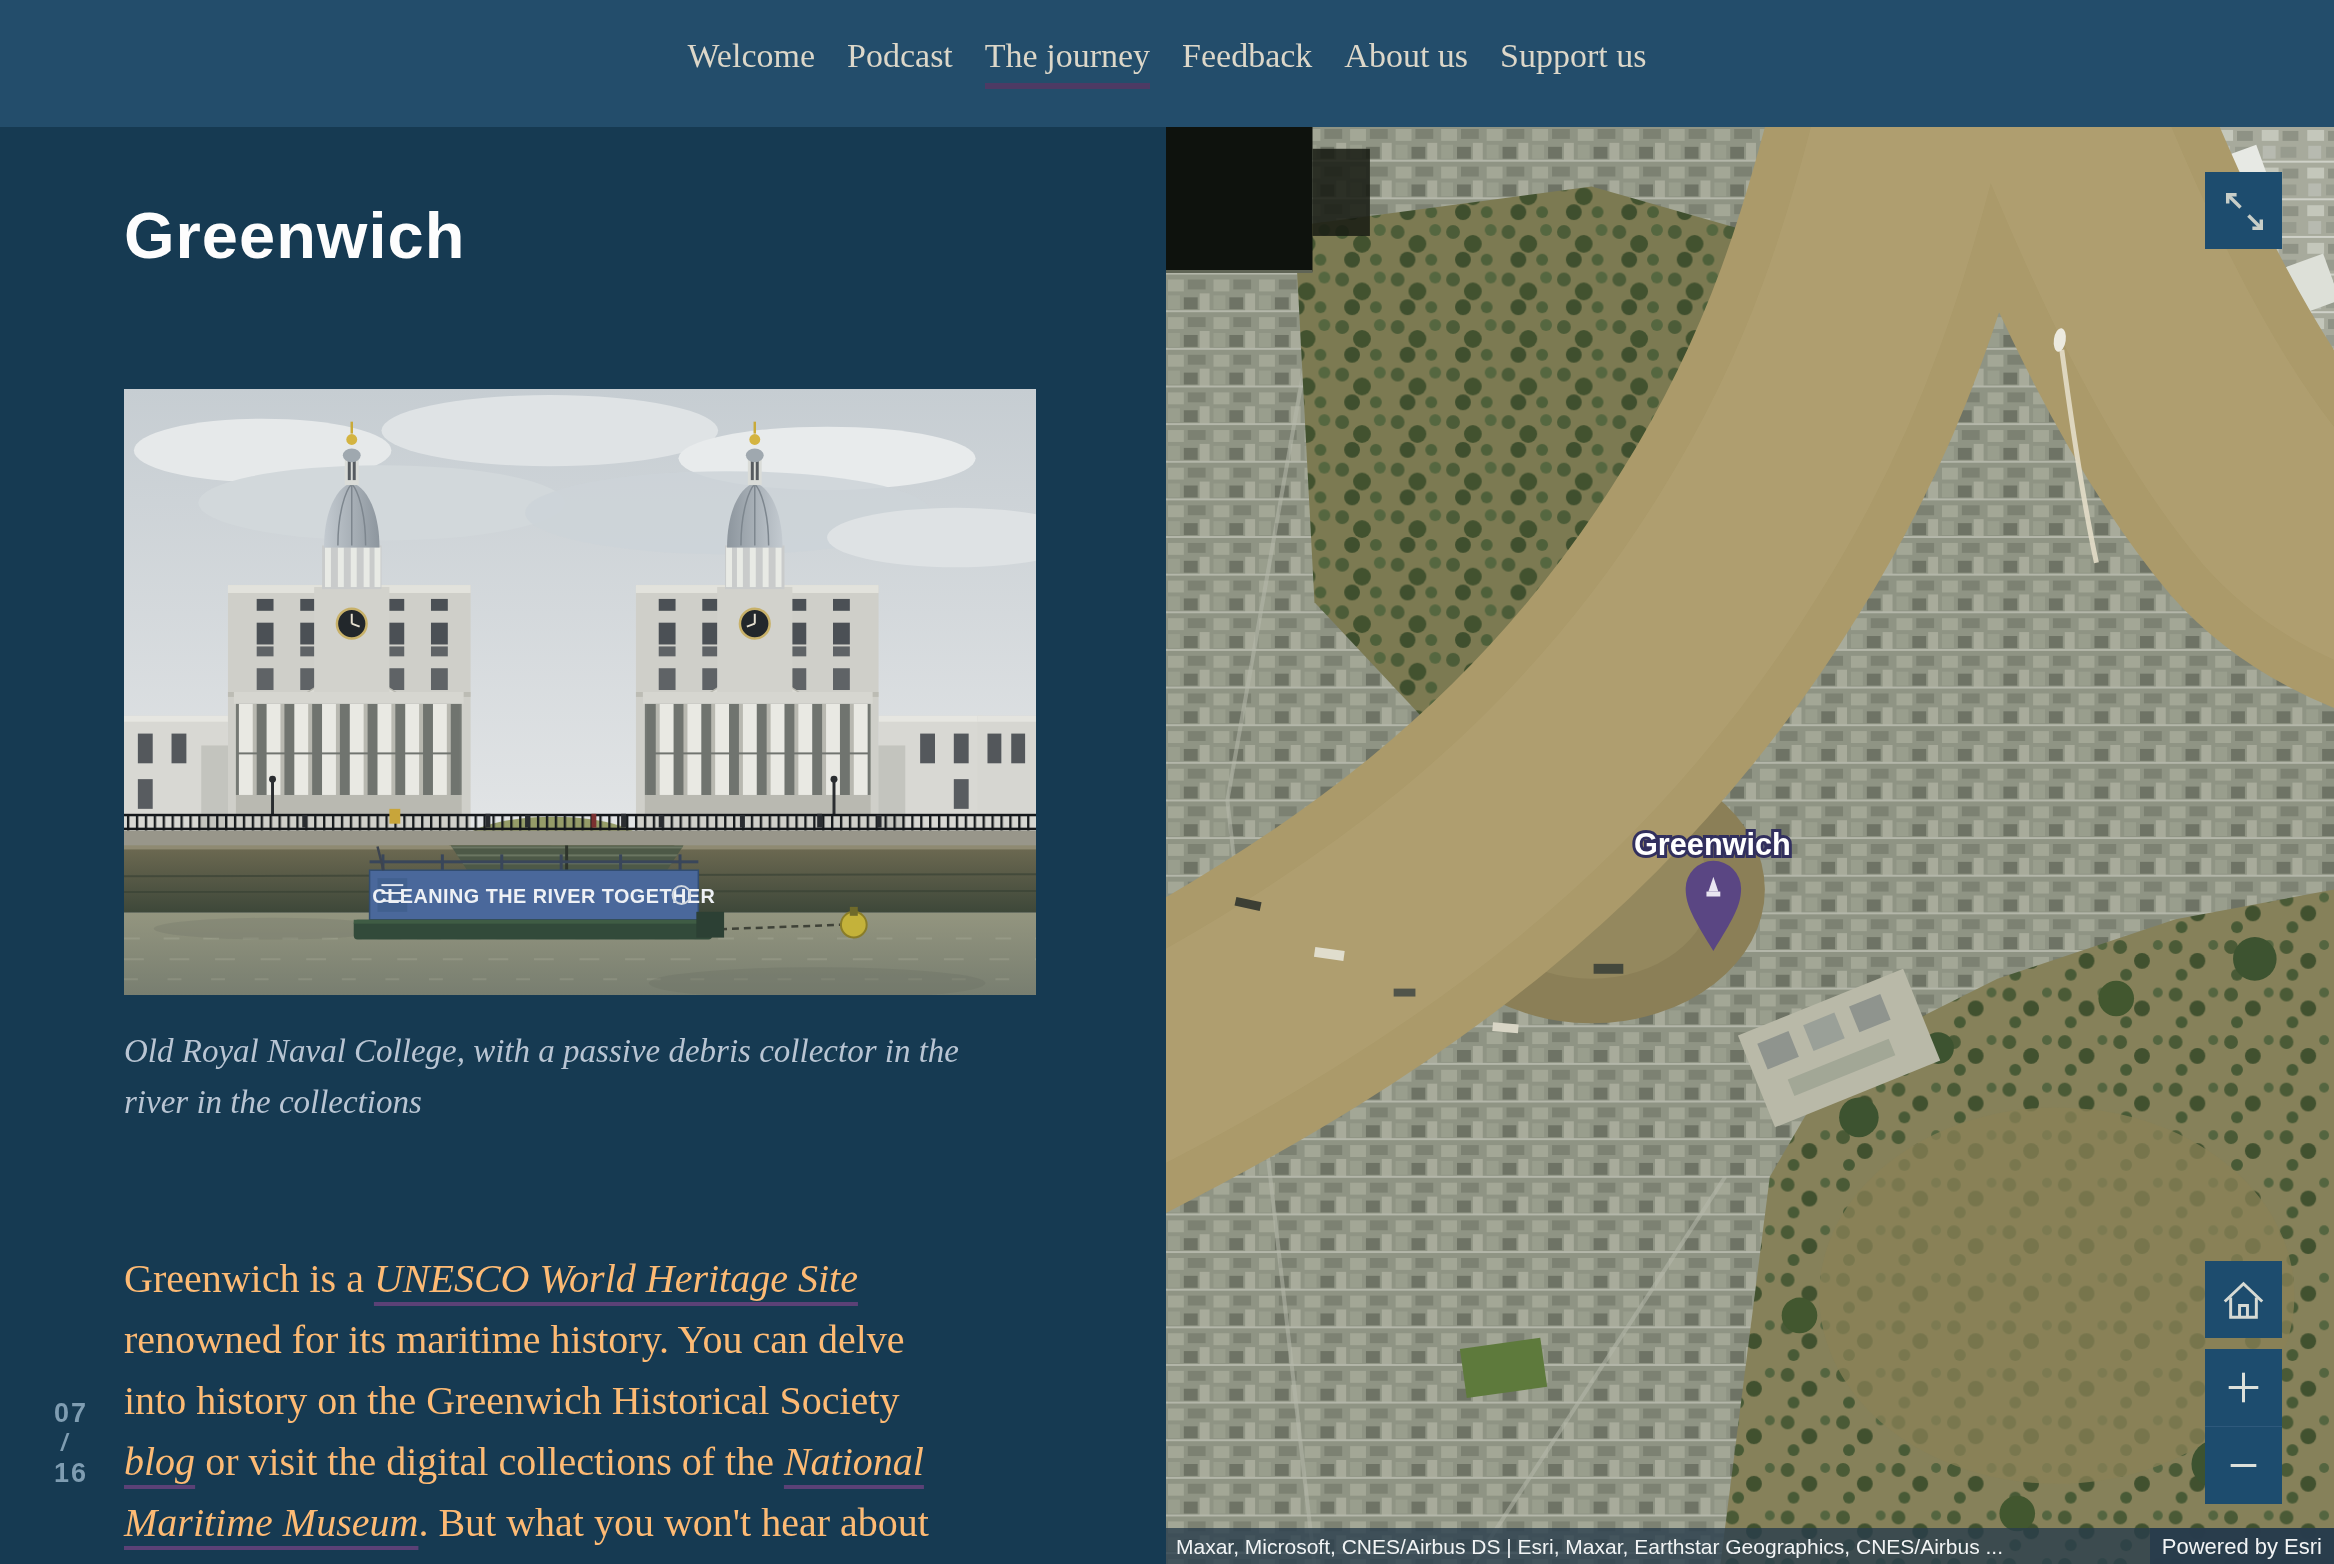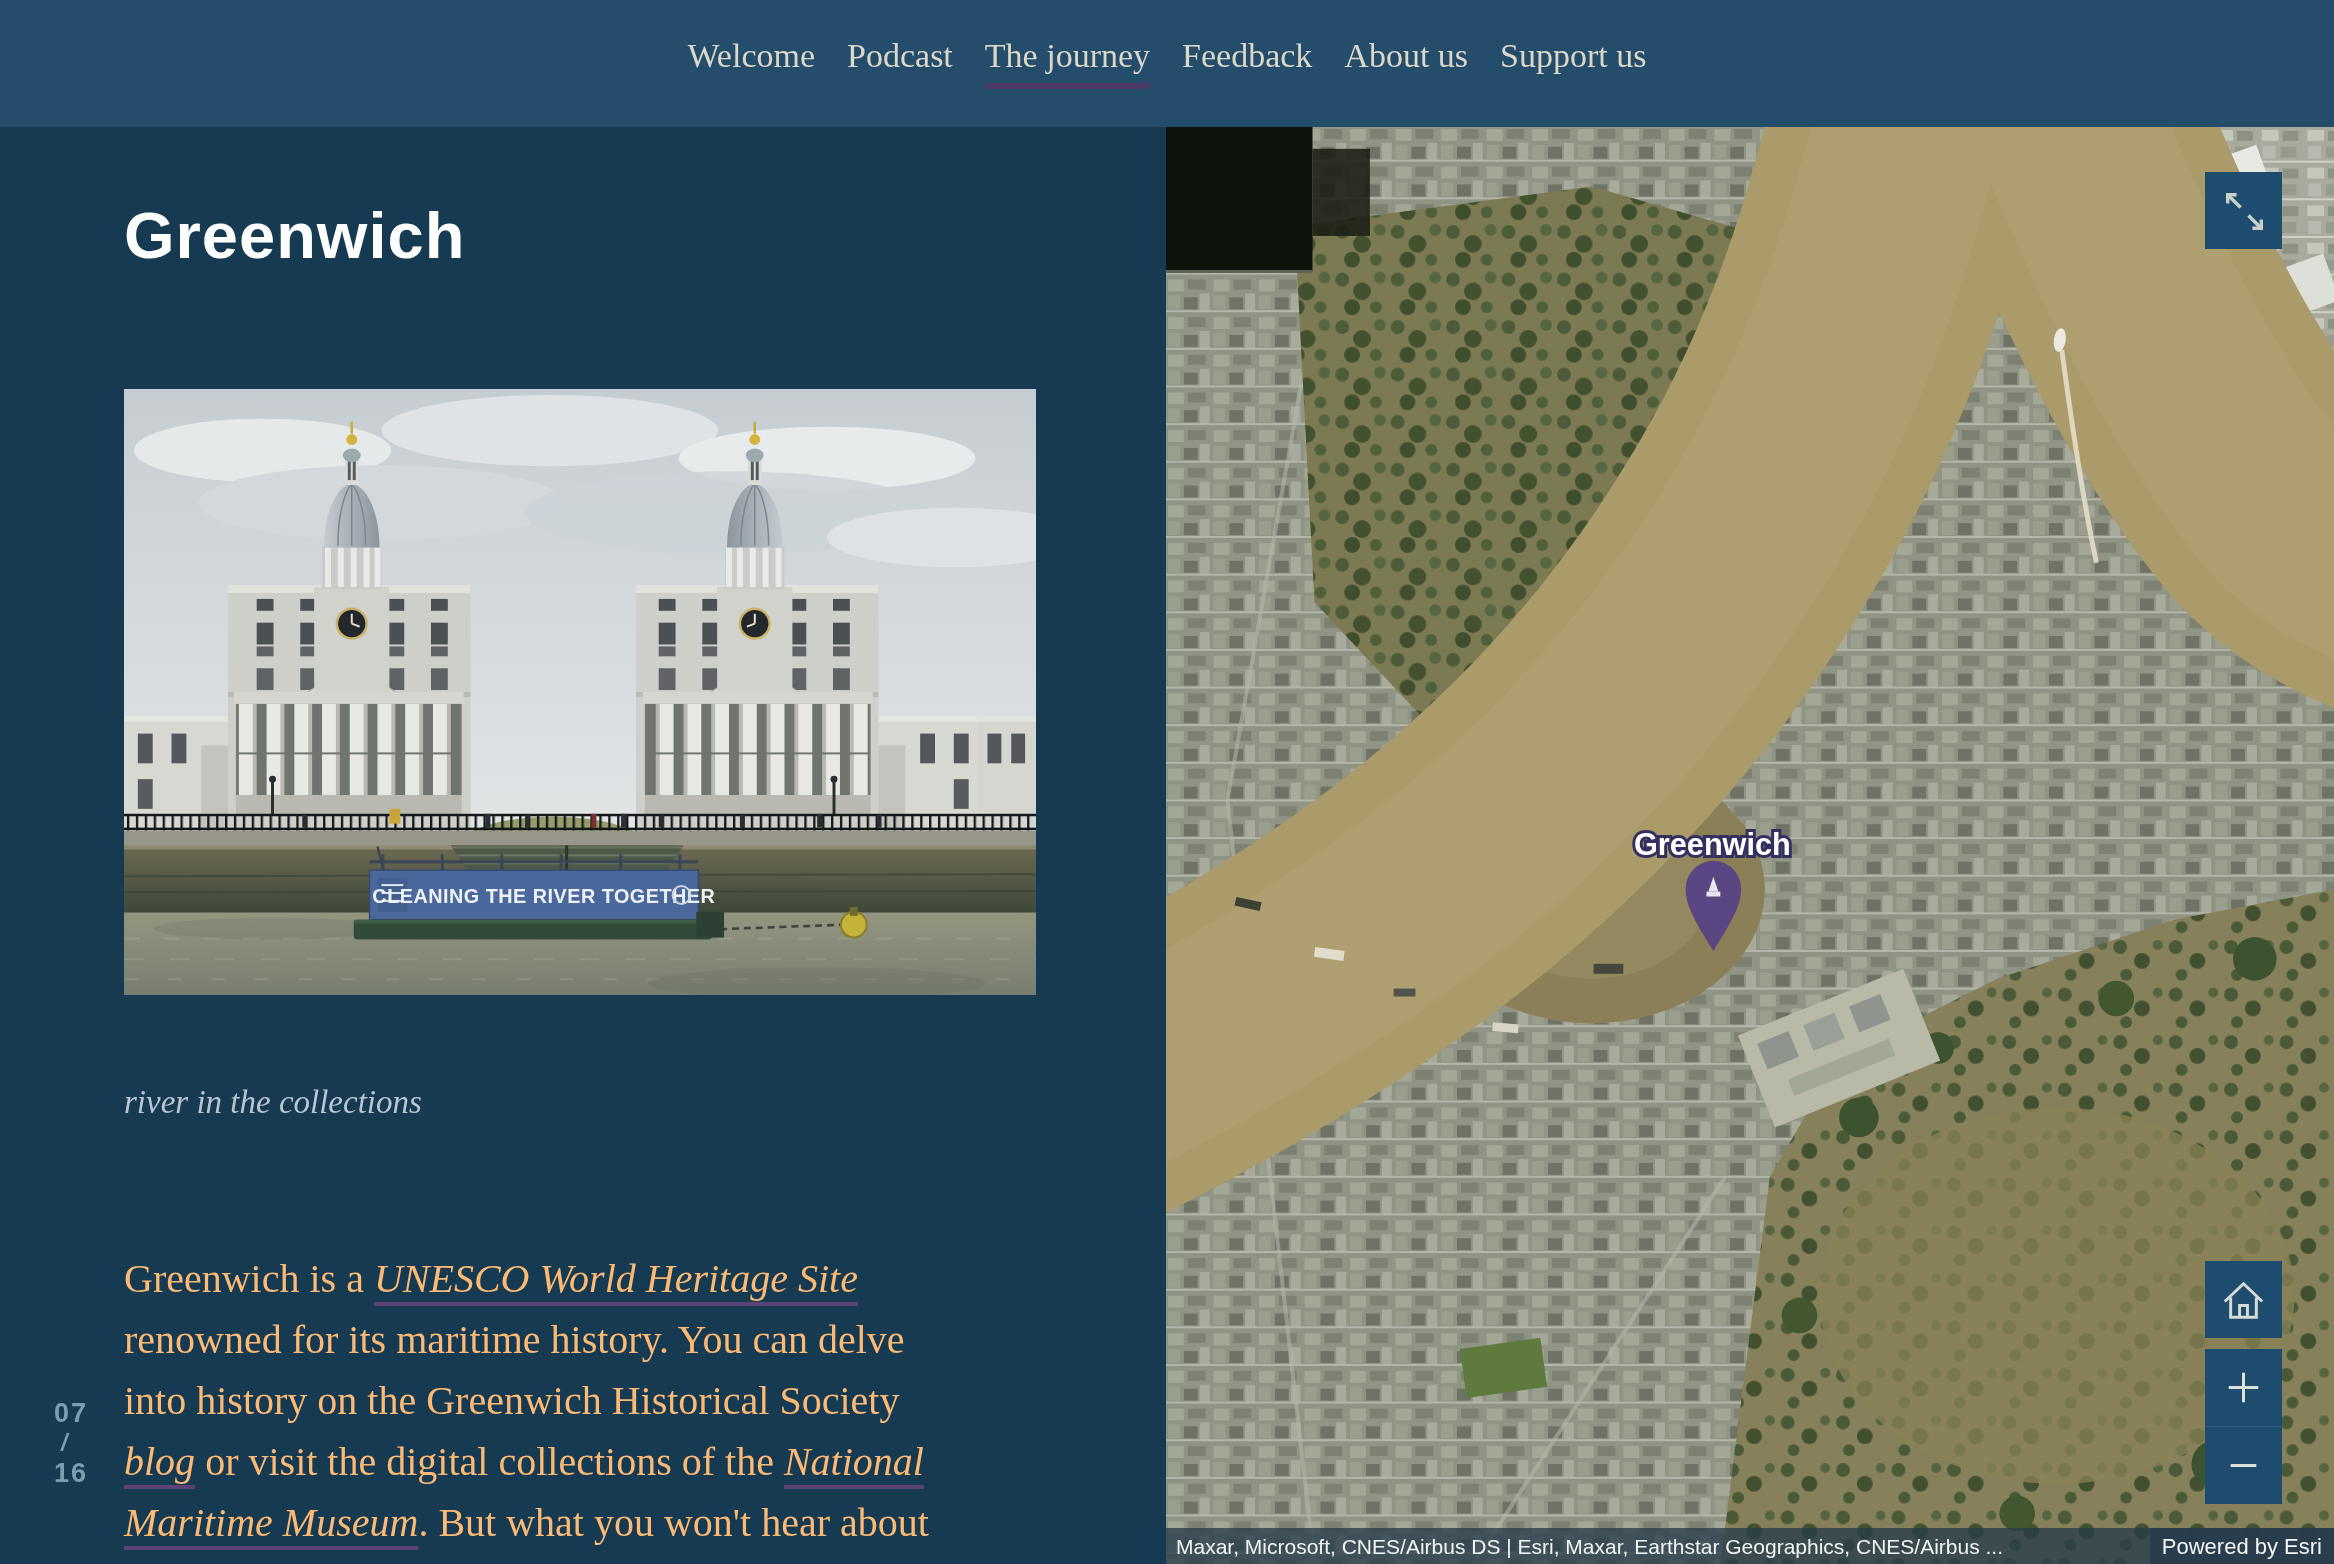--- a/index.html
+++ b/index.html
@@ -255,21 +255,21 @@
       <line x1="260" y1="517" x2="282" y2="517" stroke="#dfe5ee" stroke-width="2"></line>
       <text x="424" y="519" text-anchor="middle" font-family="Liberation Sans, sans-serif" font-size="20" font-weight="bold" letter-spacing="0.5" fill="#eef1f5">CLEANING THE RIVER TOGETHER</text>
       <circle cx="563" cy="511" r="9" fill="none" stroke="#cfd6df" stroke-width="2"></circle>
       <rect x="232" y="536" width="362" height="20" rx="4" fill="#324a3a"></rect>
       <rect x="232" y="536" width="362" height="4" fill="#3f5c44"></rect>
       <rect x="578" y="528" width="28" height="26" fill="#2c4034"></rect>
       <line x1="262" y1="486" x2="256" y2="462" stroke="#3d4450" stroke-width="2.5"></line>
     </g>
   </svg>
 
-  <p class="caption"><br><span>river in the collections</span></p>
+  <p class="caption"><span>Old Royal Naval College, with a passive debris collector in the</span><br><span>river in the collections</span></p>
 
   <p class="para"><span>Greenwich is a </span><a class="text-link">UNESCO World Heritage Site</a><br><span>renowned for its maritime history. You can delve</span><br><span>into history on the Greenwich Historical Society</span><br><a class="text-link">blog</a><span> or visit the digital collections of the </span><a class="text-link">National</a><br><a class="text-link">Maritime Museum</a><span>. But what you won't hear about</span></p>
 </section>
 
 <div class="page-indicator">
   <div class="cur">07</div>
   <div class="sep">/</div>
   <div class="tot">16</div>
 </div>
 

